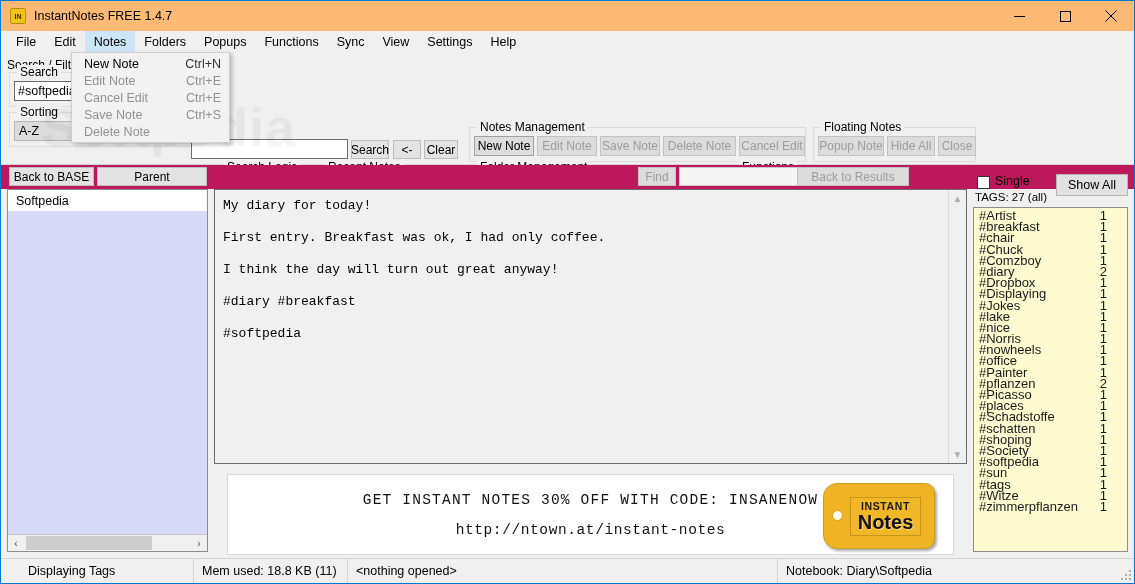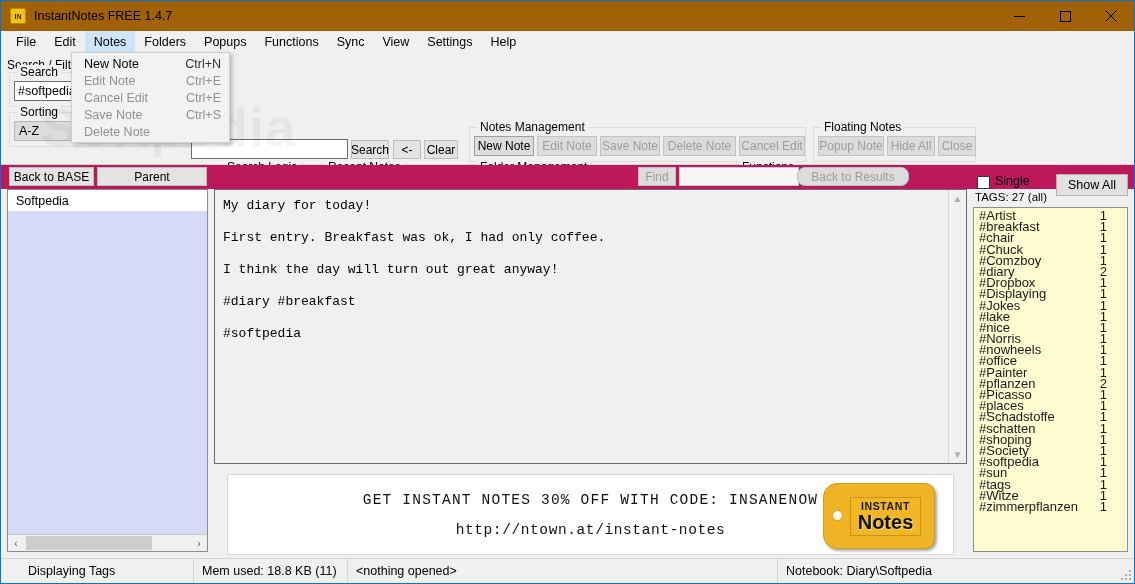--- a/index.html
+++ b/index.html
@@ -17,21 +17,21 @@
   .window {
     position: absolute; inset: 0;
     border: 1px solid #0078d7;
     box-sizing: border-box;
     background: #f0f0f0;
     display: flex; flex-direction: column;
   }
 
   
   .titlebar {
-    height: 30px; background: #a16207;
+    height: 30px; background: #fdba74;
     display: flex; align-items: center;
     flex: 0 0 30px;
     position: relative;
   }
   .app-icon {
     width: 16px; height: 16px; margin-left: 9px; margin-right: 8px;
     background: #f3c316;
     border: 1px solid #b08f07;
     border-radius: 2px;
     display: flex; align-items: center; justify-content: center;
@@ -433,21 +433,21 @@
     </div>
   </div>
 
   <div class="midbar">
     <div class="btn light" style="left:8px; top:2px; width:85px; height:19px;">Back to BASE</div>
     <div class="btn light" style="left:96px; top:2px; width:110px; height:19px;">Parent</div>
     <div class="btn disabled" style="left:637px; top:2px; width:38px; height:19px;">Find</div>
     <div class="txt" style="left:678px; top:2px; width:120px; height:19px; background:#f5f5f5; border-color:#c9c9c9;">
         <span></span>
       </div>
-    <div class="btn disabled" style="left:796px; top:2px; width:112px; height:19px;border-radius:8px;">Back to Results</div>
+    <div class="btn disabled" style="left:796px; top:2px; width:112px; height:19px;">Back to Results</div>
   </div>
 
   <div class="bodyrow">
 
     <div class="leftpanel">
       <div class="folderlist">
         <div class="folder-sel">Softpedia</div>
       </div>
       <div class="hscroll">
         <div class="hs-arrow">‹</div>

